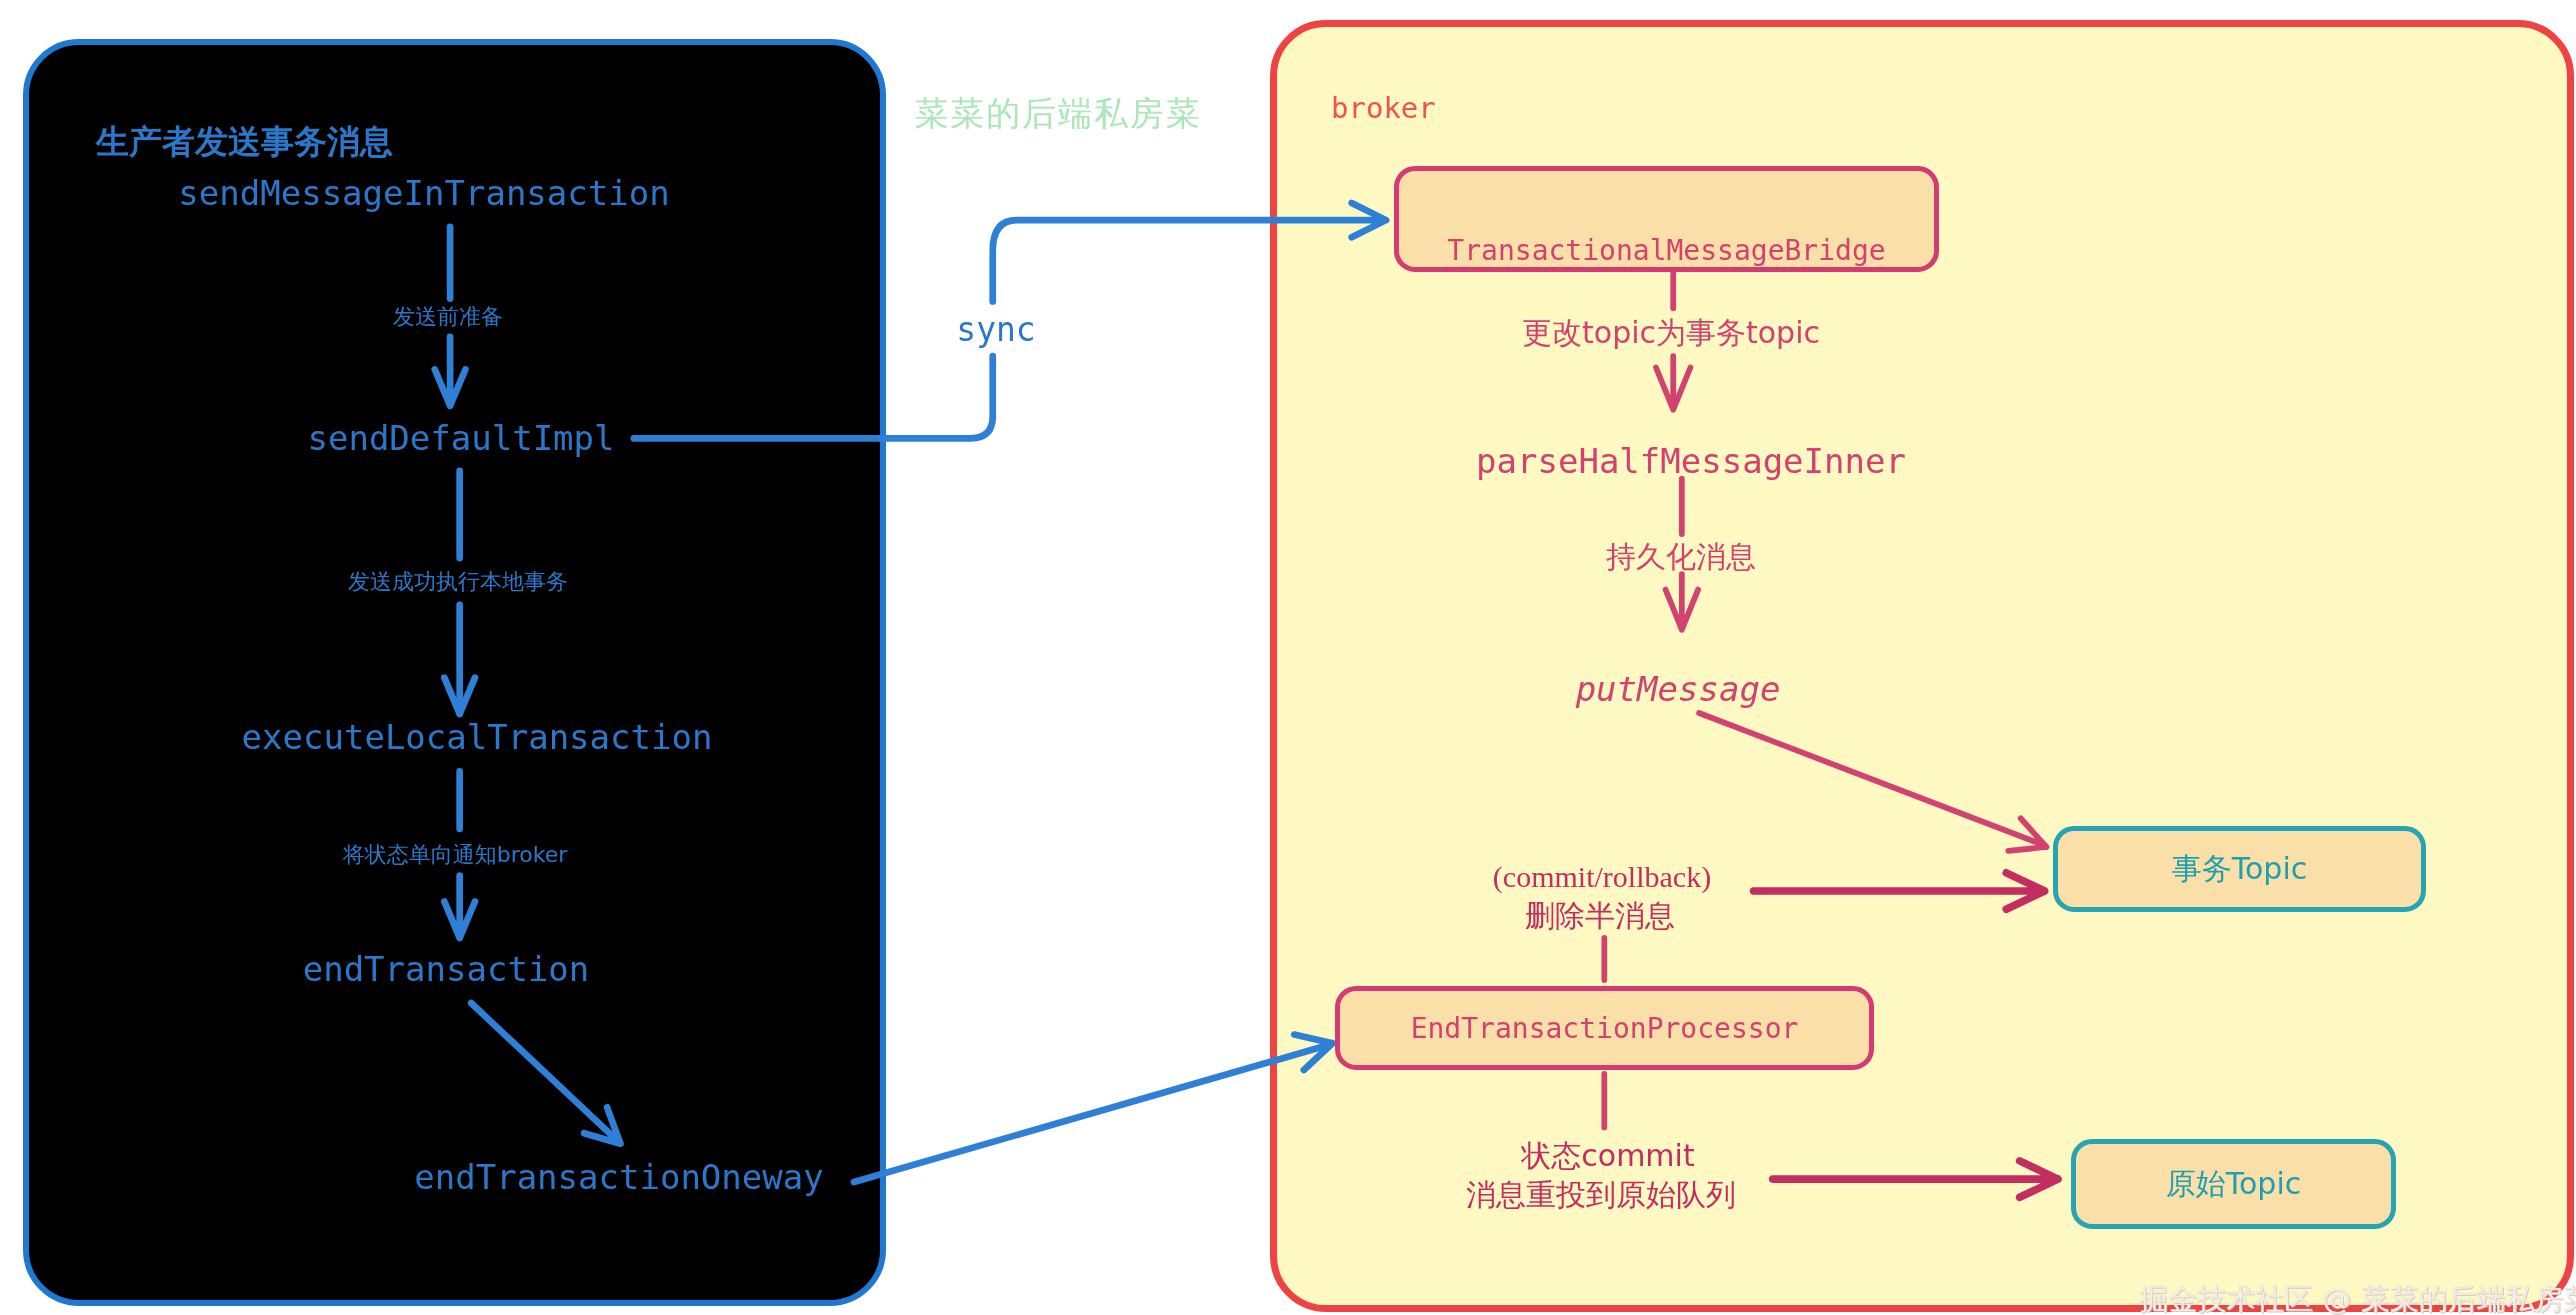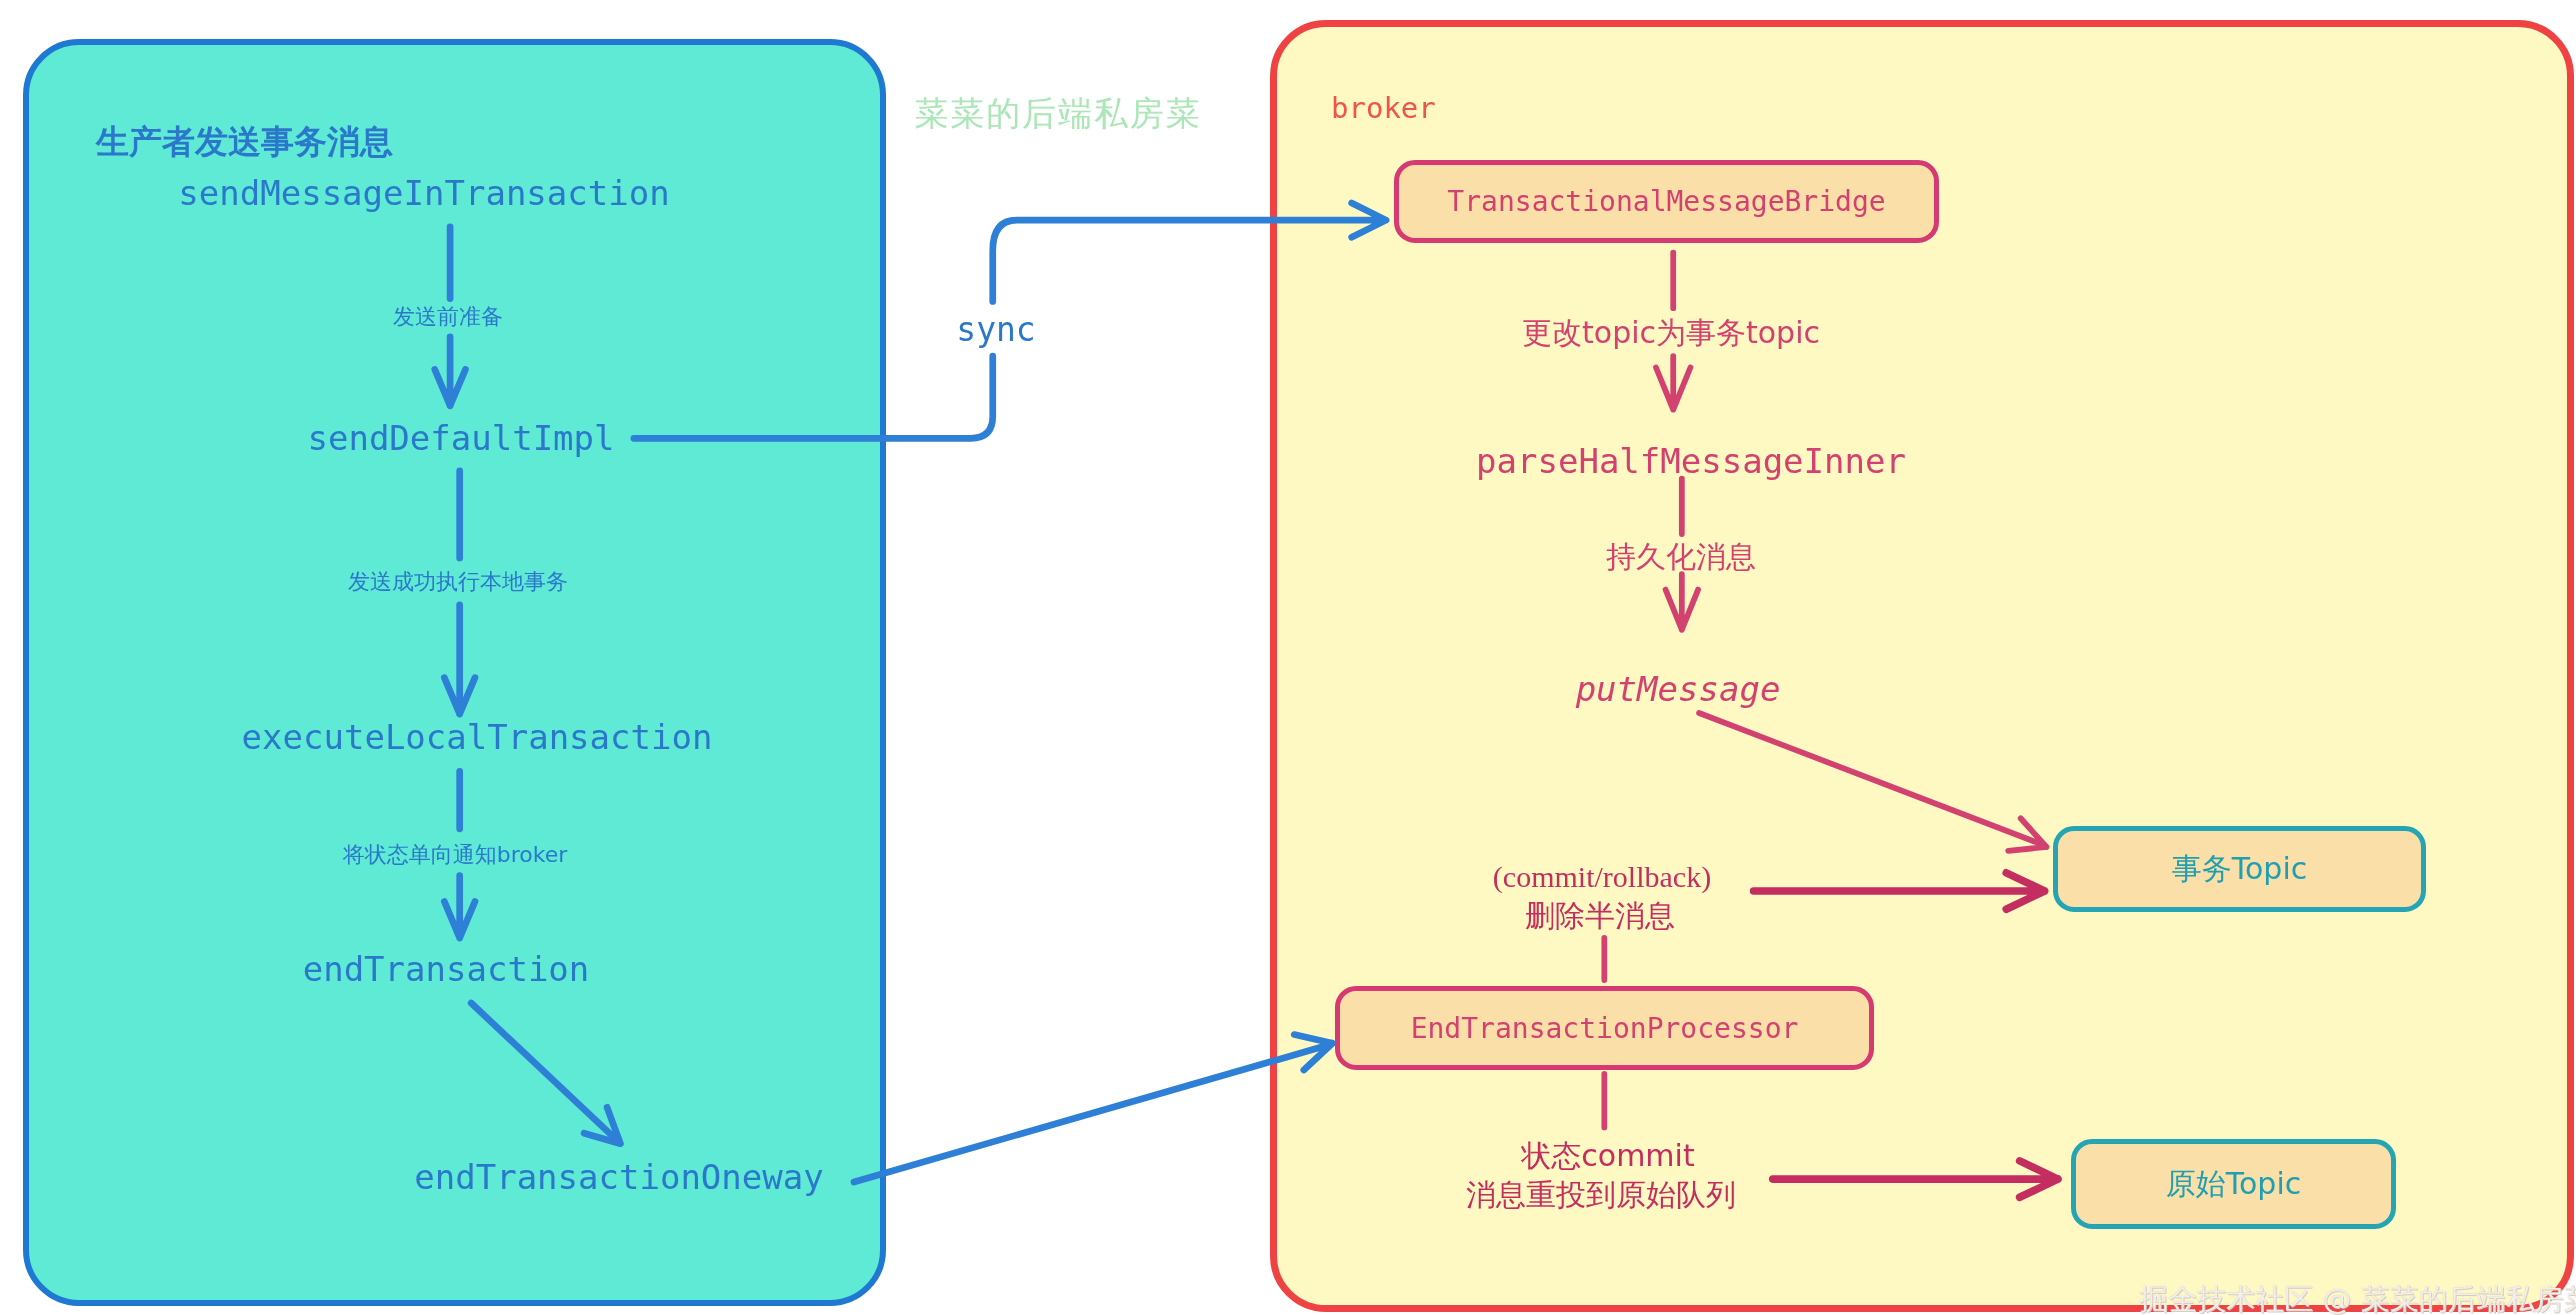--- a/index.html
+++ b/index.html
@@ -1,21 +1,21 @@
 <!DOCTYPE html>
 <html><head>
 <meta charset="utf-8">
 <style>
   html,body{margin:0;padding:0;background:#ffffff;}
   body{position:relative;width:2576px;height:1315px;overflow:hidden;
        font-family:"DejaVu Sans","Liberation Sans",sans-serif;}
 
   .panel{position:absolute;box-sizing:border-box;}
   .panel-producer{left:23px;top:39px;width:863px;height:1267px;
-      background:#5eead4;border:6.7px solid #1f78d1;border-radius:56px;}
+      background:#000000;border:6.7px solid #1f78d1;border-radius:56px;}
   .panel-broker{left:1270px;top:20px;width:1304px;height:1292px;
       background:#fef9c3;border:7.7px solid #ef4243;border-radius:56px;}
 
   .abs{position:absolute;white-space:nowrap;}
   .ctr{transform:translate(-50%,-50%);}
 
   .code{font-family:"DejaVu Sans Mono","Liberation Mono",monospace;}
   .cn{font-family:"DejaVu Sans","Liberation Sans",sans-serif;}
 
   .blue{color:#2b78cb;}
@@ -93,21 +93,21 @@
 <div class="abs ctr code blue node-l" style="left:461px;top:438px;">sendDefaultImpl</div>
 <div class="abs ctr cn blue lbl-l" style="left:458px;top:582px;">发送成功执行本地事务</div>
 <div class="abs ctr code blue node-l" style="left:477px;top:737px;">executeLocalTransaction</div>
 <div class="abs ctr cn blue lbl-l" style="left:455px;top:855px;">将状态单向通知broker</div>
 <div class="abs ctr code blue node-l" style="left:446px;top:969px;">endTransaction</div>
 <div class="abs ctr code blue node-l" style="left:619px;top:1177px;">endTransactionOneway</div>
 
 <div class="abs ctr code blue" style="left:996px;top:329px;font-size:33px;">sync</div>
 <div class="abs ctr cn wm-green" style="left:1058px;top:114px;">菜菜的后端私房菜</div>
 
-<div class="box box-pink" style="left:1394px;top:160px;width:545px;height:83px;">
+<div class="box box-pink" style="left:1394px;top:166px;width:545px;height:106px;align-items:flex-end;">
   <span class="code pink">TransactionalMessageBridge</span>
 </div>
 <div class="box box-pink" style="left:1335px;top:986px;width:539px;height:84px;">
   <span class="code pink">EndTransactionProcessor</span>
 </div>
 <div class="box box-teal" style="left:2053px;top:826px;width:373px;height:86px;">
   <span class="cn teal" style="font-size:30px;">事务Topic</span>
 </div>
 <div class="box box-teal" style="left:2071px;top:1139px;width:325px;height:90px;">
   <span class="cn teal" style="font-size:30px;">原始Topic</span>

